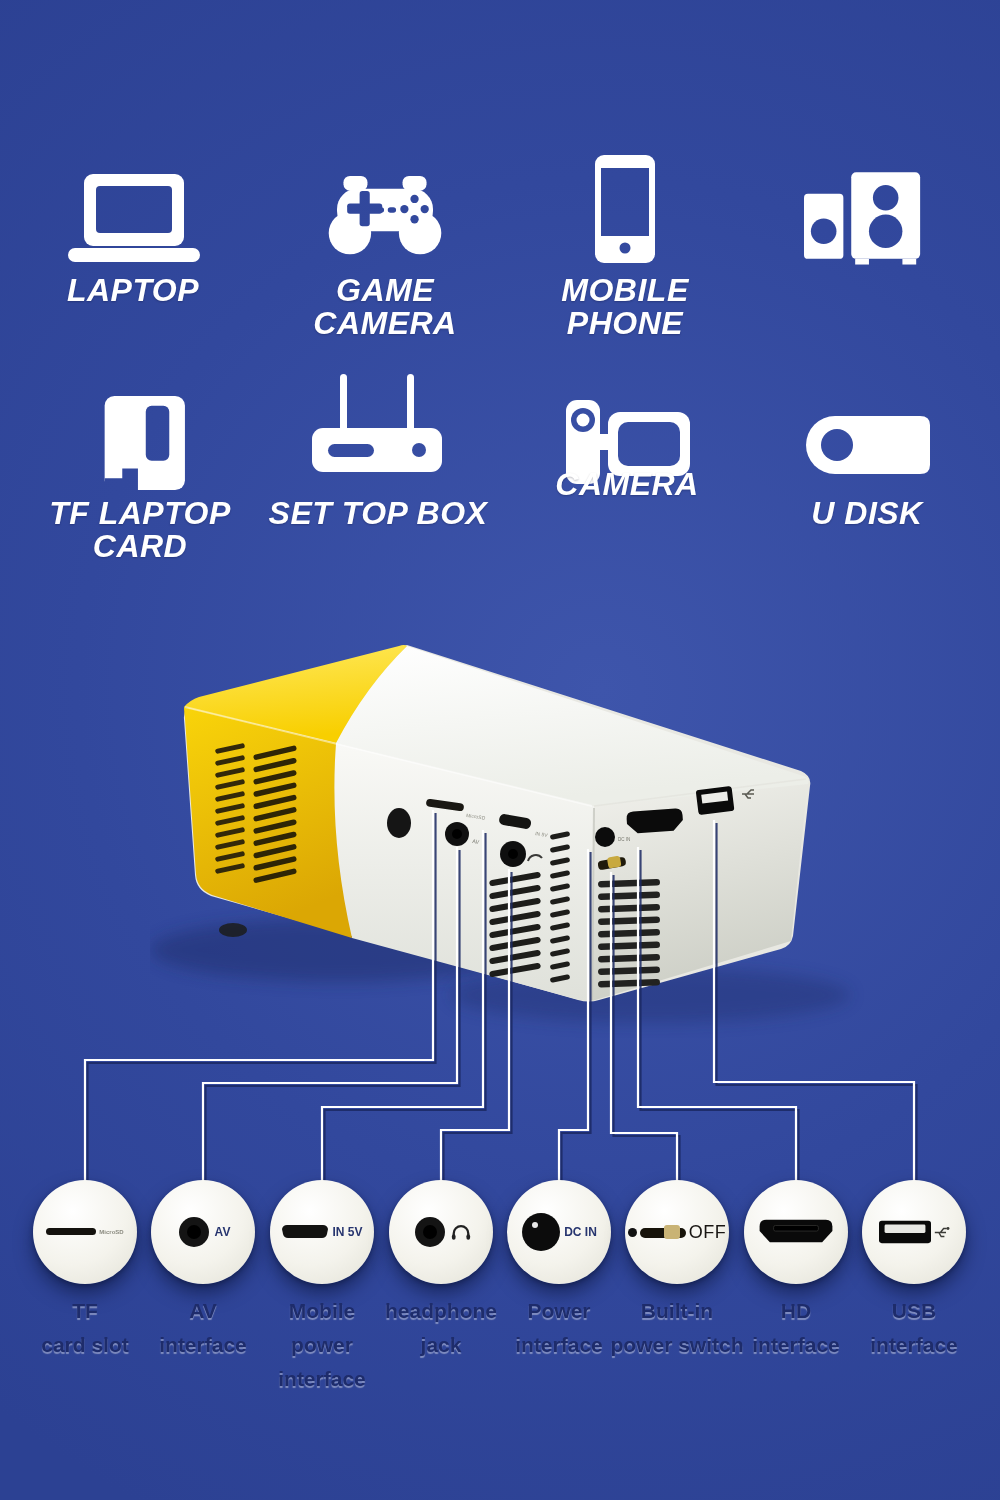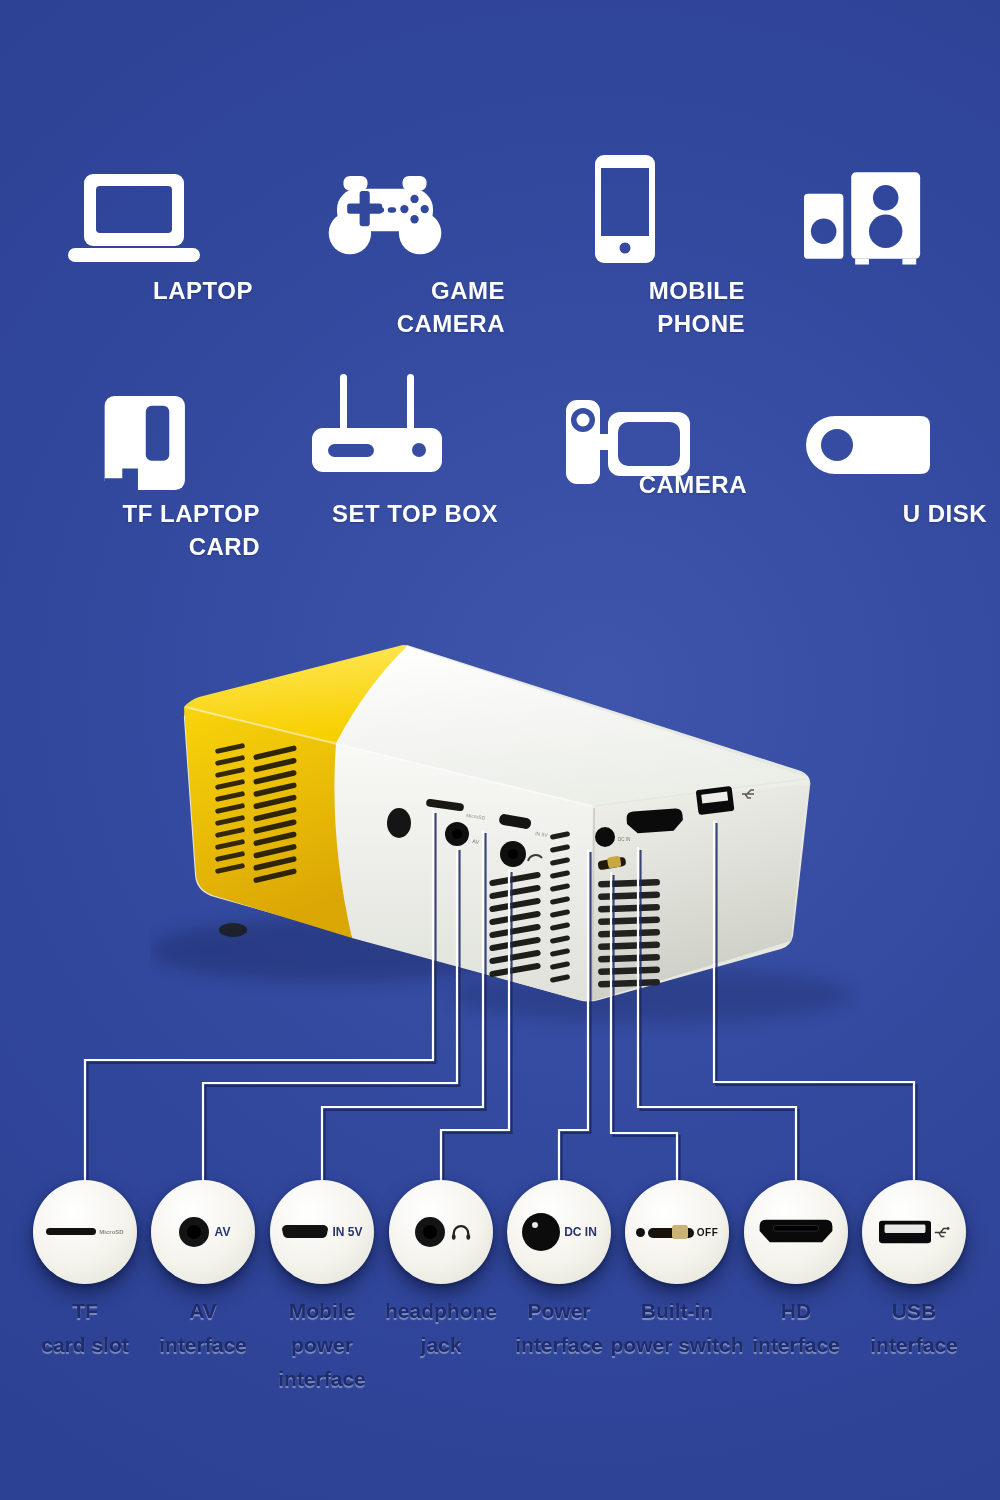--- a/index.html
+++ b/index.html
@@ -1,32 +1,32 @@
 <!DOCTYPE html>
 <html><head>
 <meta charset="utf-8">
 <style>
   html,body{margin:0;padding:0;background:#1d2a55;}
   #stage{position:relative;width:1000px;height:1500px;overflow:hidden;
          font-family:"Liberation Sans","DejaVu Sans",sans-serif;
          background:radial-gradient(95% 62% at 60% 46%, #3e55ab 0%, #32489d 55%, #2c4193 100%);}
   .abs{position:absolute;}
-  .dlabel{position:absolute;width:240px;text-align:right;color:#ffffff;font-weight:bold;
-          font-size:24px;line-height:33px;letter-spacing:.5px;text-shadow:0 1px 2px rgba(0,0,30,.25);}
+  .dlabel{position:absolute;width:240px;text-align:center;color:#ffffff;font-weight:bold;
+          font-size:32px;line-height:33px;letter-spacing:.5px;text-shadow:0 1px 2px rgba(0,0,30,.25);font-style:italic;}
   .dlabel span{display:block;}
   .cap{position:absolute;top:1294px;width:180px;text-align:center;color:#1e2c6b;font-weight:bold;
        font-size:21px;line-height:34px;text-shadow:0 2px 1px rgba(255,255,255,.4);}
   .cap span{display:block;}
   .pcircle{position:absolute;top:1180px;width:104px;height:104px;border-radius:50%;
            background:radial-gradient(circle at 38% 30%, #ffffff 0%, #f4f3ec 55%, #e2e1d6 100%);
            box-shadow:0 10px 18px rgba(6,14,45,.5), 0 2px 4px rgba(6,14,45,.35);
            display:flex;align-items:center;justify-content:center;}
   .pc-row{display:flex;align-items:center;gap:3px;}
   .ptxt{font-size:12px;font-weight:bold;color:#27356f;white-space:nowrap;}
-  .ptxt-off{font-size:10px;font-weight:bold;color:#191613;letter-spacing:.5px;}
+  .ptxt-off{font-size:18px;font-weight:normal;color:#191613;letter-spacing:.5px;}
   .mark{font-size:6px;font-weight:bold;color:#8b8b80;}
   svg{display:block;}
 </style>
 </head>
 <body>
 
 <div id="stage">
 
   <svg class="abs" style="left:68px;top:174px" width="132" height="90" viewBox="0 0 132 90">
     <mask id="m-lap">

